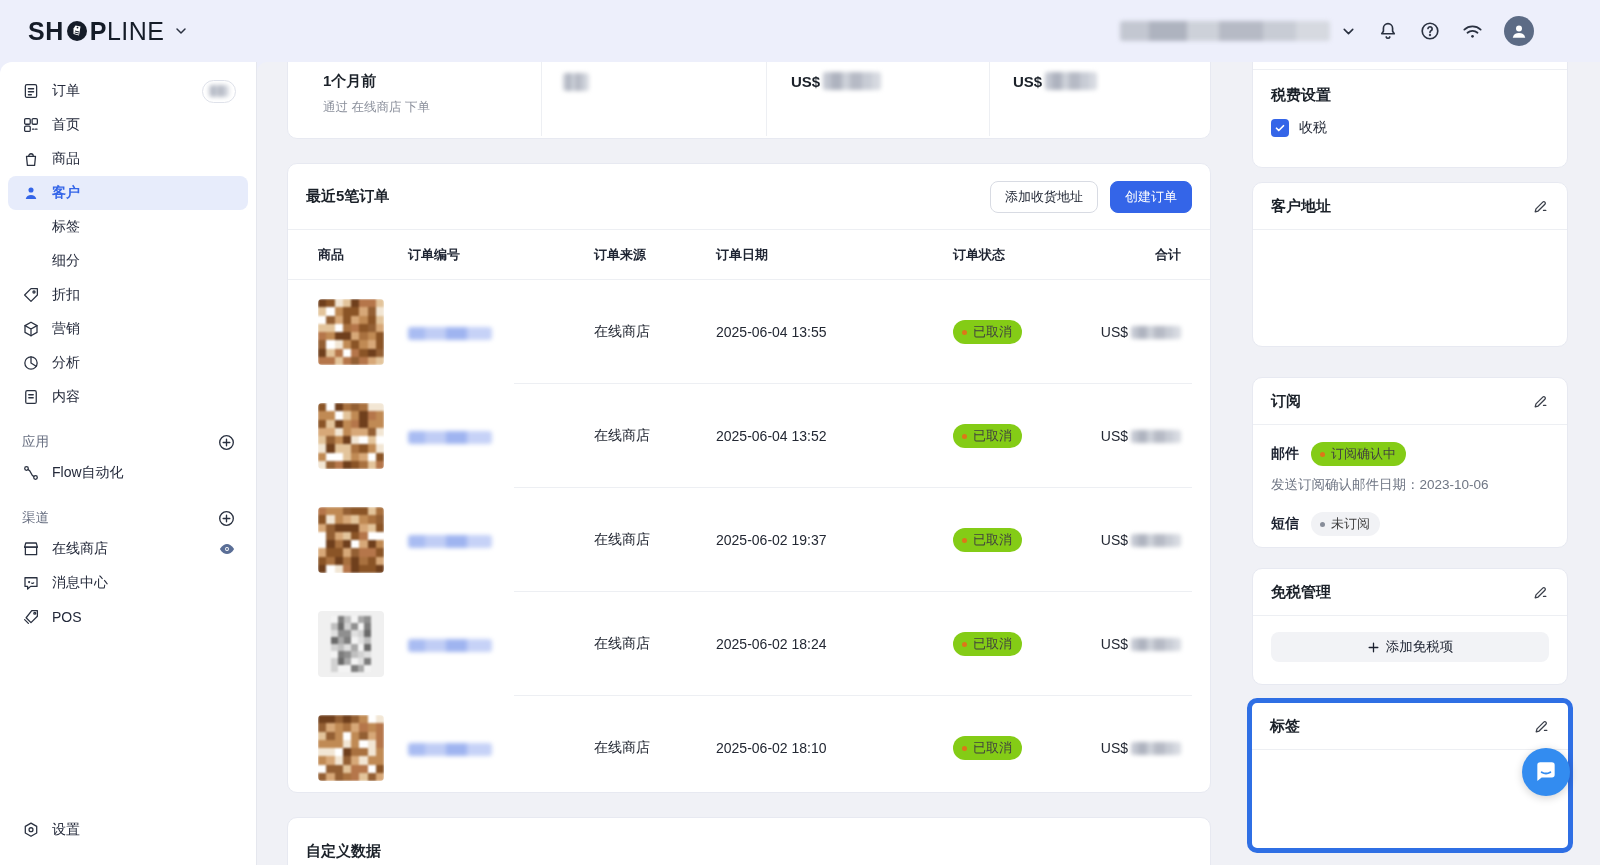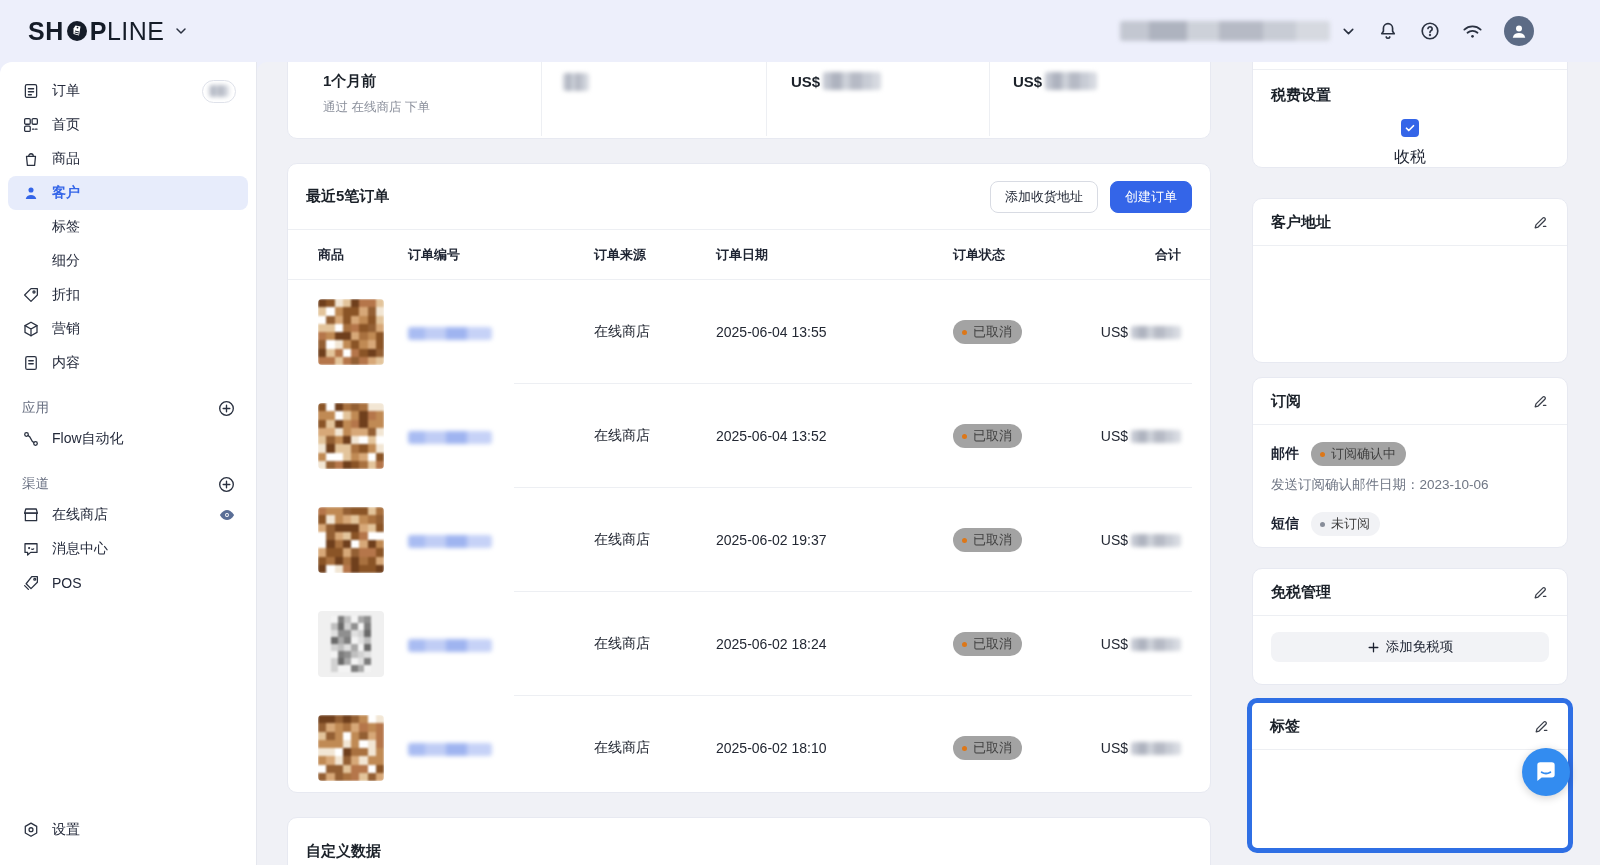--- a/index.html
+++ b/index.html
@@ -63,38 +63,38 @@
   .btn.primary { background:#3465e8; border:1px solid #3465e8; color:#fff; }
   .thead { position:relative; height:49px; display:flex; align-items:center; font-size:13px; font-weight:700; color:#1f2533; }
   .trow { position:relative; height:104px; display:flex; align-items:center; font-size:14px; color:#232833; }
   .row-sep { position:absolute; bottom:0; left:226px; right:18px; height:1px; background:#edeff3; }
   .c-thumb { position:absolute; left:30px; } .c-order { position:absolute; left:120px; }
   .c-src { position:absolute; left:306px; } .c-date { position:absolute; left:428px; }
   .c-status { position:absolute; left:665px; } .c-total { position:absolute; right:29px; text-align:right; }
   .thumb { width:66px; height:66px; border-radius:4px; overflow:hidden; display:flex; align-items:center; justify-content:center; }
   .mosaic { display:grid; filter:blur(1px); }
   .pill-badge { display:inline-flex; align-items:center; gap:6px; height:24px; padding:0 10px 0 9px; border-radius:999px; font-size:13px; color:#3f3f3f; }
-  .pill-badge.warn { background:#a3a3a3; }
+  .pill-badge.warn { background:#84cc16; }
   .pill-badge.gray { background:#f1f2f5; }
   .dot { width:5px; height:5px; border-radius:50%; }
   .dot.warn { background:#dd7718; } .dot.gray { background:#878d99; }
   .total-cell { display:inline-flex; align-items:center; gap:3px; font-size:14px; color:#232833; }
 
   
   .customcard { left:30px; top:755px; width:924px; height:120px; }
   .customcard .card-title { padding:24px 18px 0 18px; display:block; }
 
   
   .rc { left:995px; width:316px; }
   .rcard-head { height:46px; display:flex; align-items:center; padding:0 18px; }
   .rcard-head .edit { margin-left:auto; color:#3a3f4a; cursor:pointer; display:inline-flex; }
   .rbody { padding:0 18px; }
   .gbtn { background:#f2f3f6; border:none; border-radius:8px; font-size:13.5px; color:#1c2230; height:30px; padding:0 14px; display:inline-flex; align-items:center; gap:6px; cursor:pointer; font-family:inherit; }
   .gbtn.block { width:100%; justify-content:center; height:30px; }
-  .checkrow { display:flex; align-items:center; gap:10px; font-size:16px; color:#1c2230;flex-direction:column; }
+  .checkrow { display:flex; align-items:center; gap:10px; font-size:14px; color:#1c2230; }
   .checkbox { width:18px; height:18px; border-radius:4px; background:#3465e8; color:#fff; display:flex; align-items:center; justify-content:center; cursor:pointer; }
   .sub-row { display:flex; align-items:center; gap:12px; }
   .sub-label { font-size:14px; font-weight:700; color:#1c2230; }
   .sub-note { font-size:13.5px; color:#6f7684; margin-top:10px; }
   .tags-outer { position:absolute; left:990px; top:636px; width:326px; height:155px; border:5px solid #2f6fe4; border-radius:10px; background:#fff; }
   .tag-input { width:100%; height:36px; border:1px solid #d8dce6; border-radius:8px; padding:0 12px; font-size:13.5px; color:#1c2230; outline:none; font-family:inherit; }
   .tag-input::placeholder { color:#b6bac4; }
   .chip { display:inline-flex; align-items:center; gap:7px; background:#dce3f9; border-radius:6px; height:24px; padding:0 10px; font-size:13px; color:#20263a; }
   .chip .x { display:inline-flex; cursor:pointer; color:#3a4052; }
 
@@ -229,20 +229,29 @@
           <svg width="18" height="18" viewBox="0 0 24 24" fill="none" stroke="currentColor" stroke-width="1.7" stroke-linecap="round" stroke-linejoin="round">
             <path d="M12 3l8 4.5v9L12 21l-8-4.5v-9z"></path>
             <path d="M12 12l8-4.5M12 12v9M12 12L4 7.5"></path>
           </svg>
         </span>
         <span>营销</span>
       </div>
       <div class="side-item">
         <span class="s-ico">
           <svg width="18" height="18" viewBox="0 0 24 24" fill="none" stroke="currentColor" stroke-width="1.7" stroke-linecap="round" stroke-linejoin="round">
+            <circle cx="12" cy="12" r="8.2"></circle>
+            <path d="M12 12V3.8M12 12l6.8 4.4"></path>
+          </svg>
+        </span>
+        <span>分析</span>
+      </div>
+      <div class="side-item">
+        <span class="s-ico">
+          <svg width="18" height="18" viewBox="0 0 24 24" fill="none" stroke="currentColor" stroke-width="1.7" stroke-linecap="round" stroke-linejoin="round">
             <rect x="5" y="3.5" width="14" height="17" rx="2"></rect>
             <path d="M9 9h6M9 13h6"></path>
           </svg>
         </span>
         <span>内容</span>
       </div>
       <div class="side-header">
         <span>应用</span>
         <span class="trail">
           <span style="display: inline-flex;">
@@ -786,21 +795,21 @@
         <span class="checkbox">
             <svg width="12" height="12" viewBox="0 0 24 24" fill="none" stroke="#fff" stroke-width="3.4" stroke-linecap="round" stroke-linejoin="round">
               <path d="M5 12.5l4.5 4.5L19 7.5"></path>
             </svg>
           </span>
         <span>收税</span>
       </div>
     </div>
   </section>
 
-  <section class="card rc" style="top:136px;height:165px">
+  <section class="card rc" style="top:120px;height:165px">
     <div class="rcard-head">
       <span class="card-title">客户地址</span>
       <span class="edit">
           <svg width="17" height="17" viewBox="0 0 24 24" fill="none" stroke="currentColor" stroke-width="1.8" stroke-linecap="round" stroke-linejoin="round">
             <path d="M4.5 19.5l1.1-4.1L15.2 5.8a2.1 2.1 0 0 1 3 3L8.6 18.4z"></path>
             <path d="M16.2 17.5h3.3"></path>
           </svg>
         </span>
     </div>
     <div class="div-h"></div>

